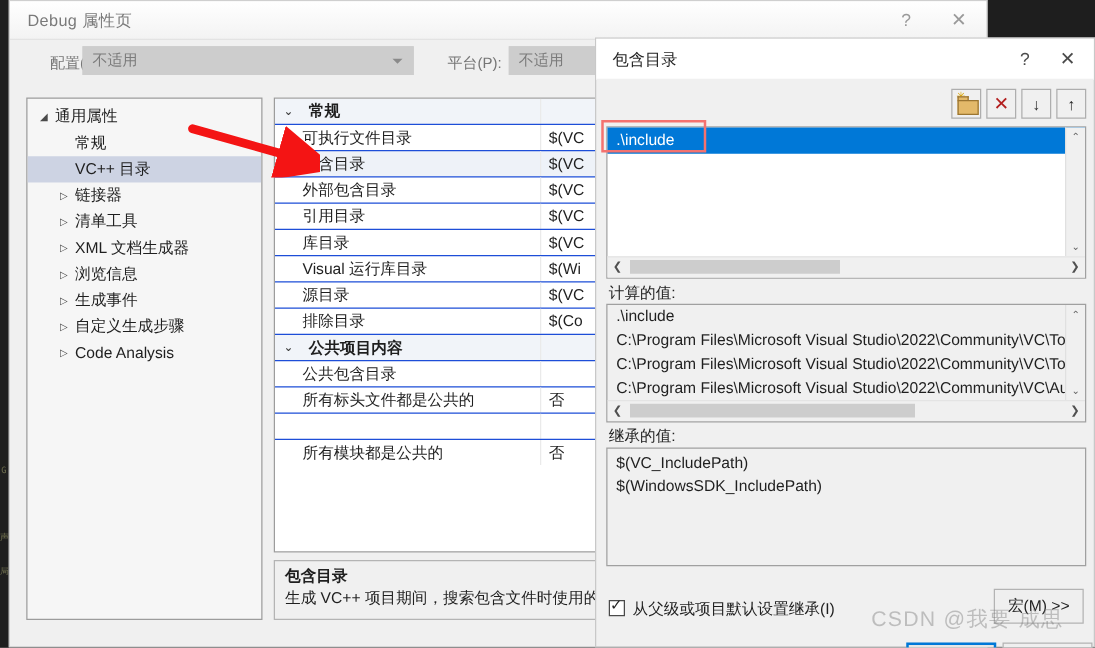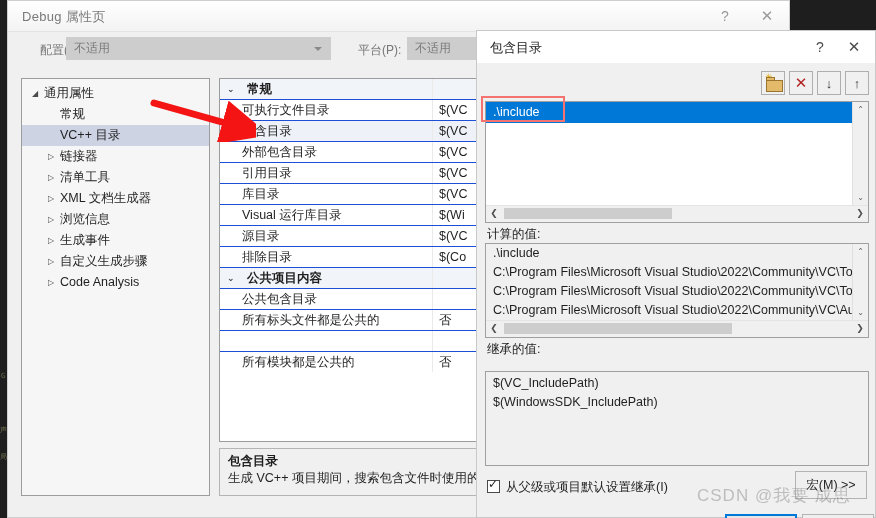--- a/index.html
+++ b/index.html
@@ -450,21 +450,21 @@
         <div class="vs-dn">⌄</div>
       </div>
       <div class="hscroll">
         <div class="hs-l">❮</div>
         <div class="hs-thumb" style="width:228px"></div>
         <div class="hs-r">❯</div>
       </div>
     </div>
 
     <div class="panel-label" style="left:10px; top:310px">继承的值:</div>
-    <div class="ro-box" style="left:8px; top:340px; width:384px; height:95px">
+    <div class="ro-box" style="left:8px; top:327px; width:384px; height:95px">
       <div id="inhLines" style="padding-top:2px">
           <div class="ro-line">$(VC_IncludePath)</div>
           <div class="ro-line">$(WindowsSDK_IncludePath)</div>
         </div>
     </div>
 
     <div class="inherit-row">
       <span class="cbox"></span>
       <span class="cbox-label">从父级或项目默认设置继承(I)</span>
     </div>

